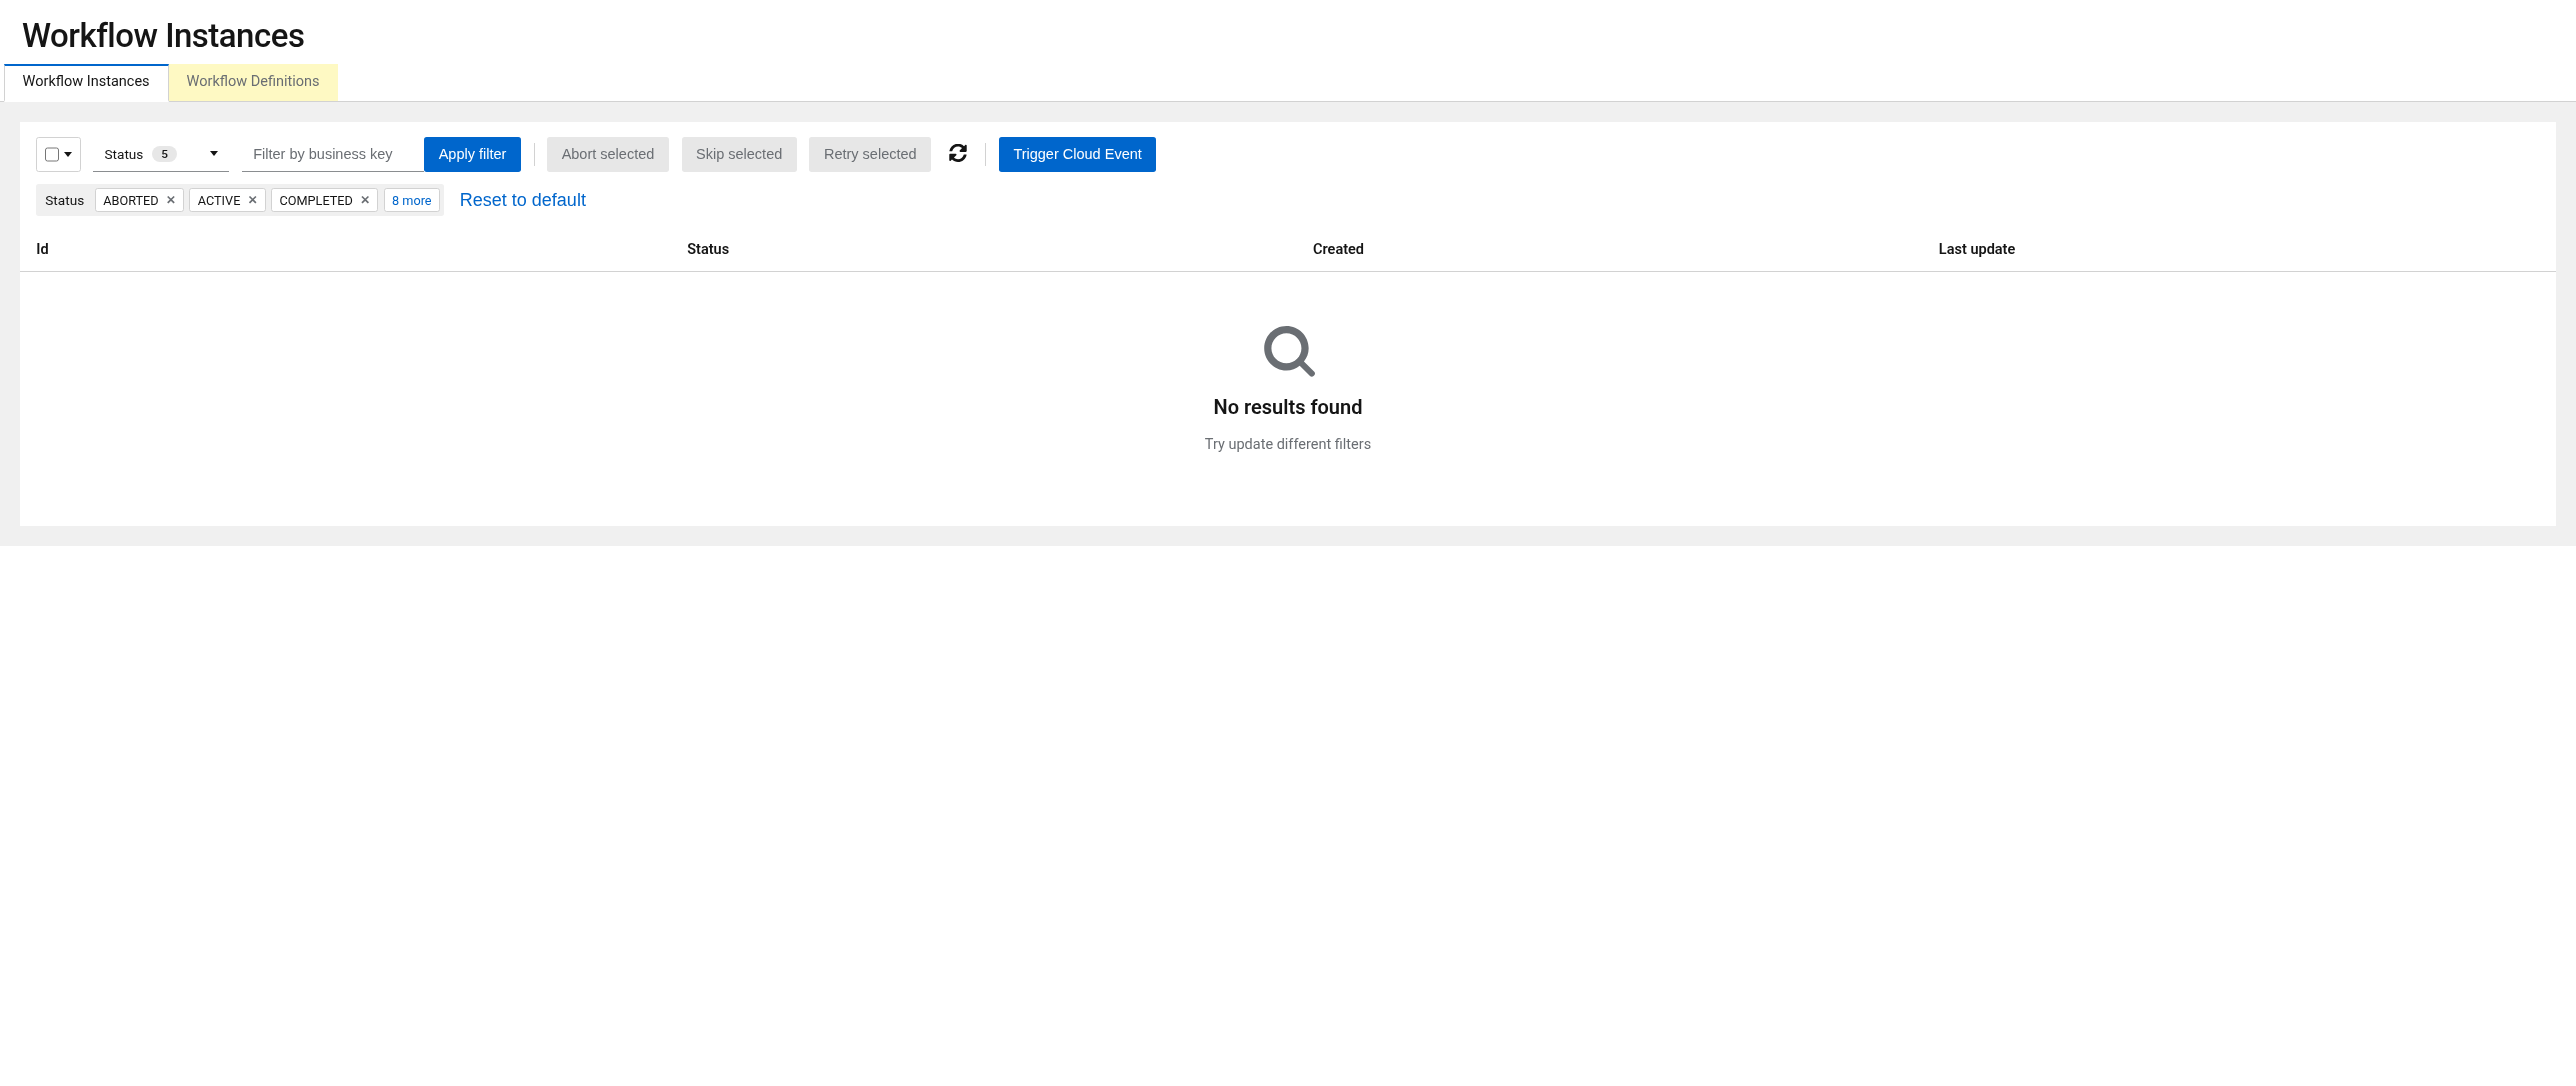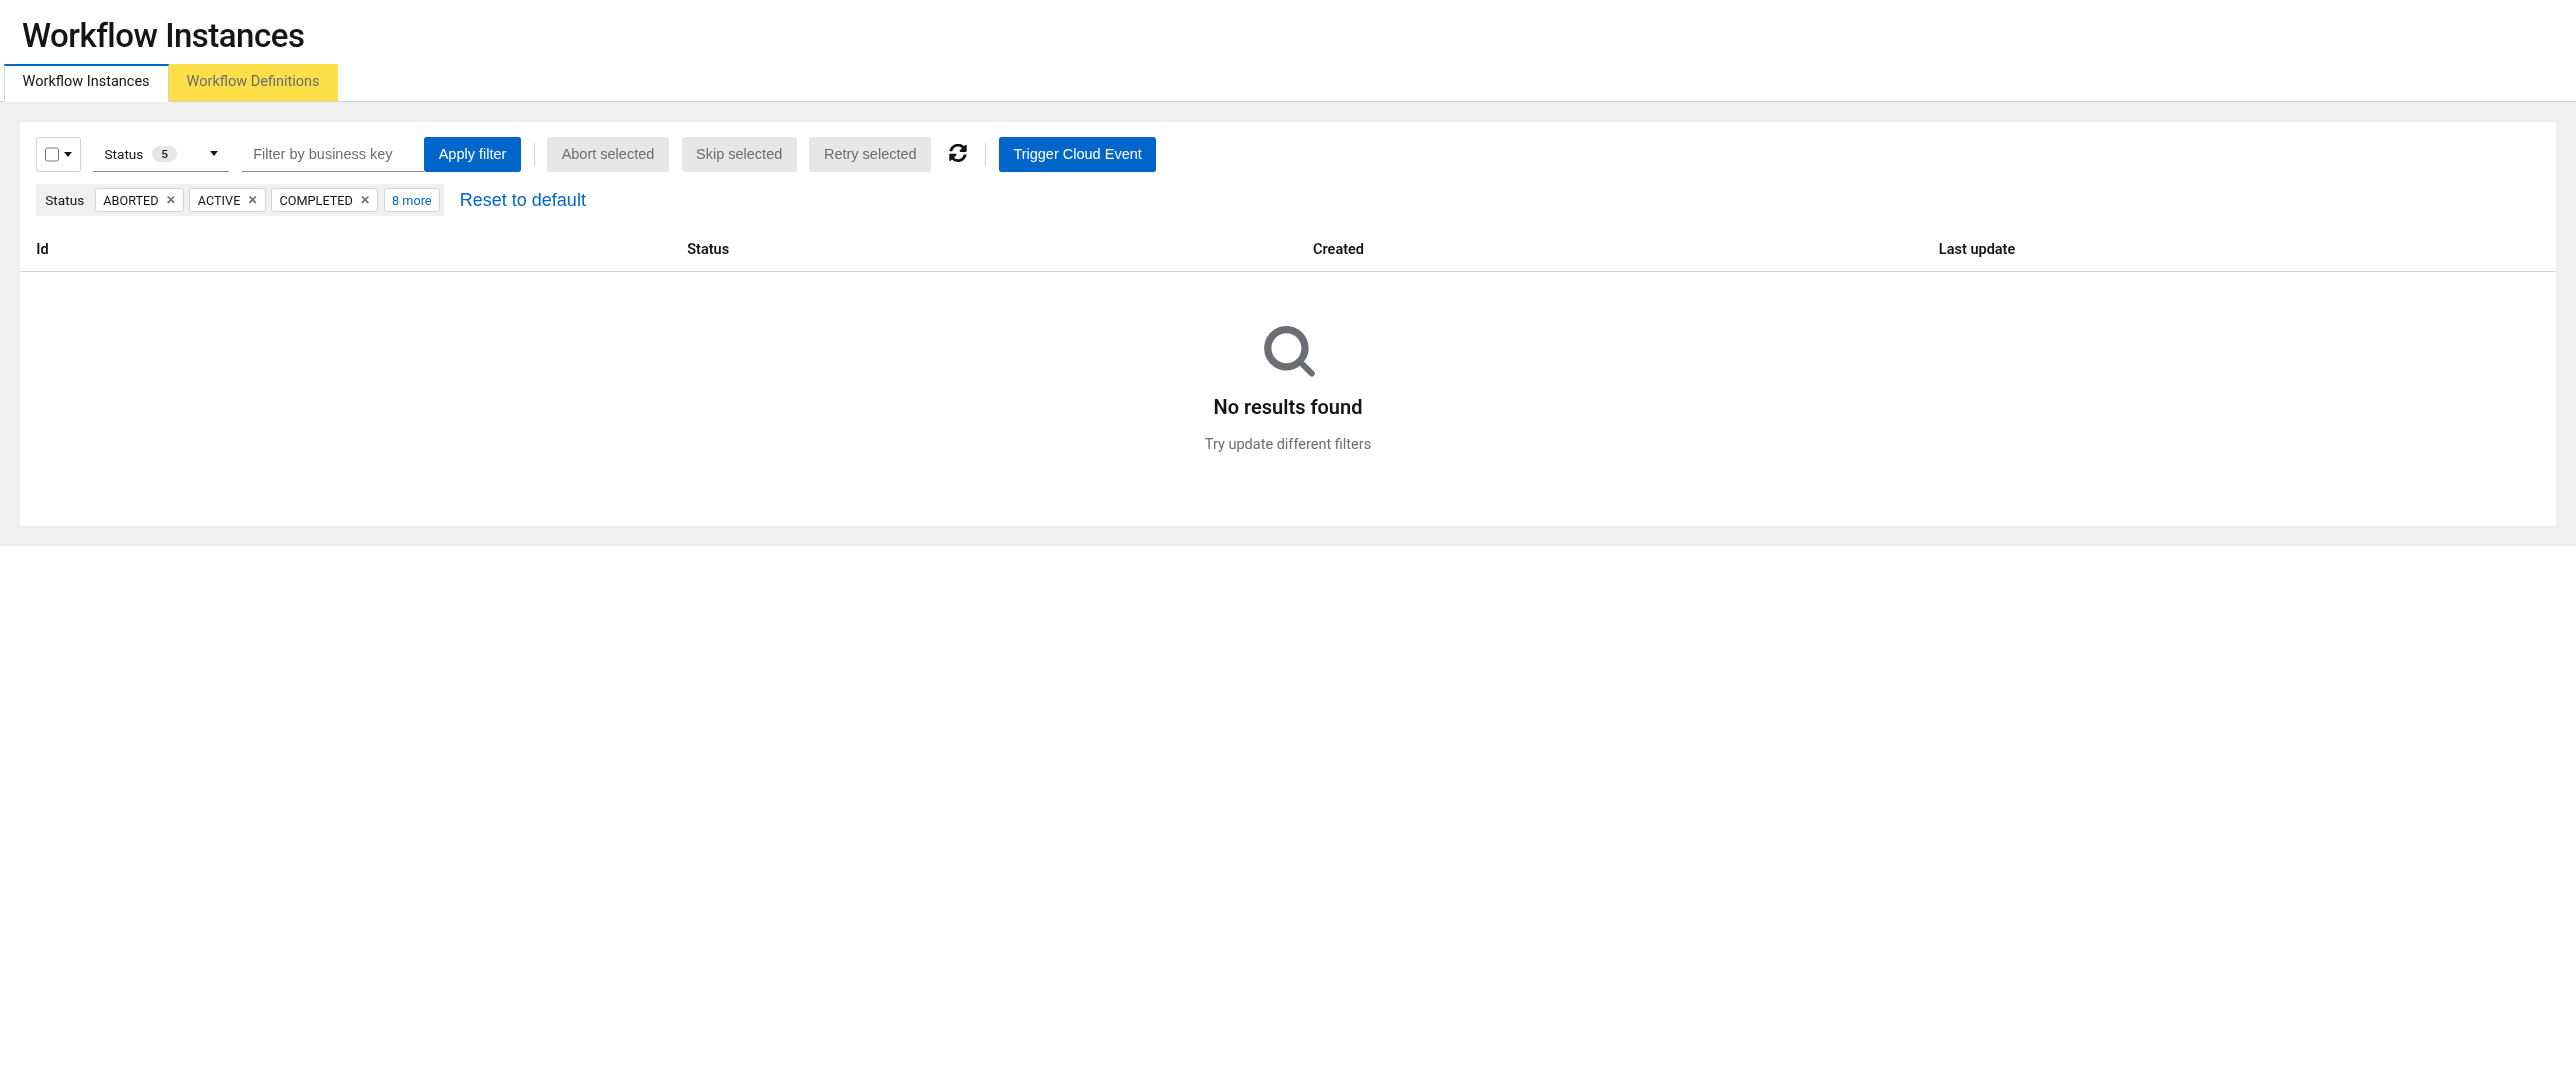--- a/index.html
+++ b/index.html
@@ -28,21 +28,21 @@
       border-bottom: 0.9px solid #d2d2d2;
       padding-left: 3.6px;
       background: #fff;
     }
     .tab {
       padding: 9px 18px;
       cursor: pointer;
       color: #6a6e73;
       font-size: 14.5px;
       border-bottom: 2.7px solid transparent;
-      background: #fde047;
+      background: #fef9c3;
     }
     .tab.active {
       color: #151515;
       border-top: 2.7px solid #0066cc;
       border-left: 0.9px solid #d2d2d2;
       border-right: 0.9px solid #d2d2d2;
       margin-bottom: -0.9px;
       padding-top: 6.4px;
       background: #fff;
     }

